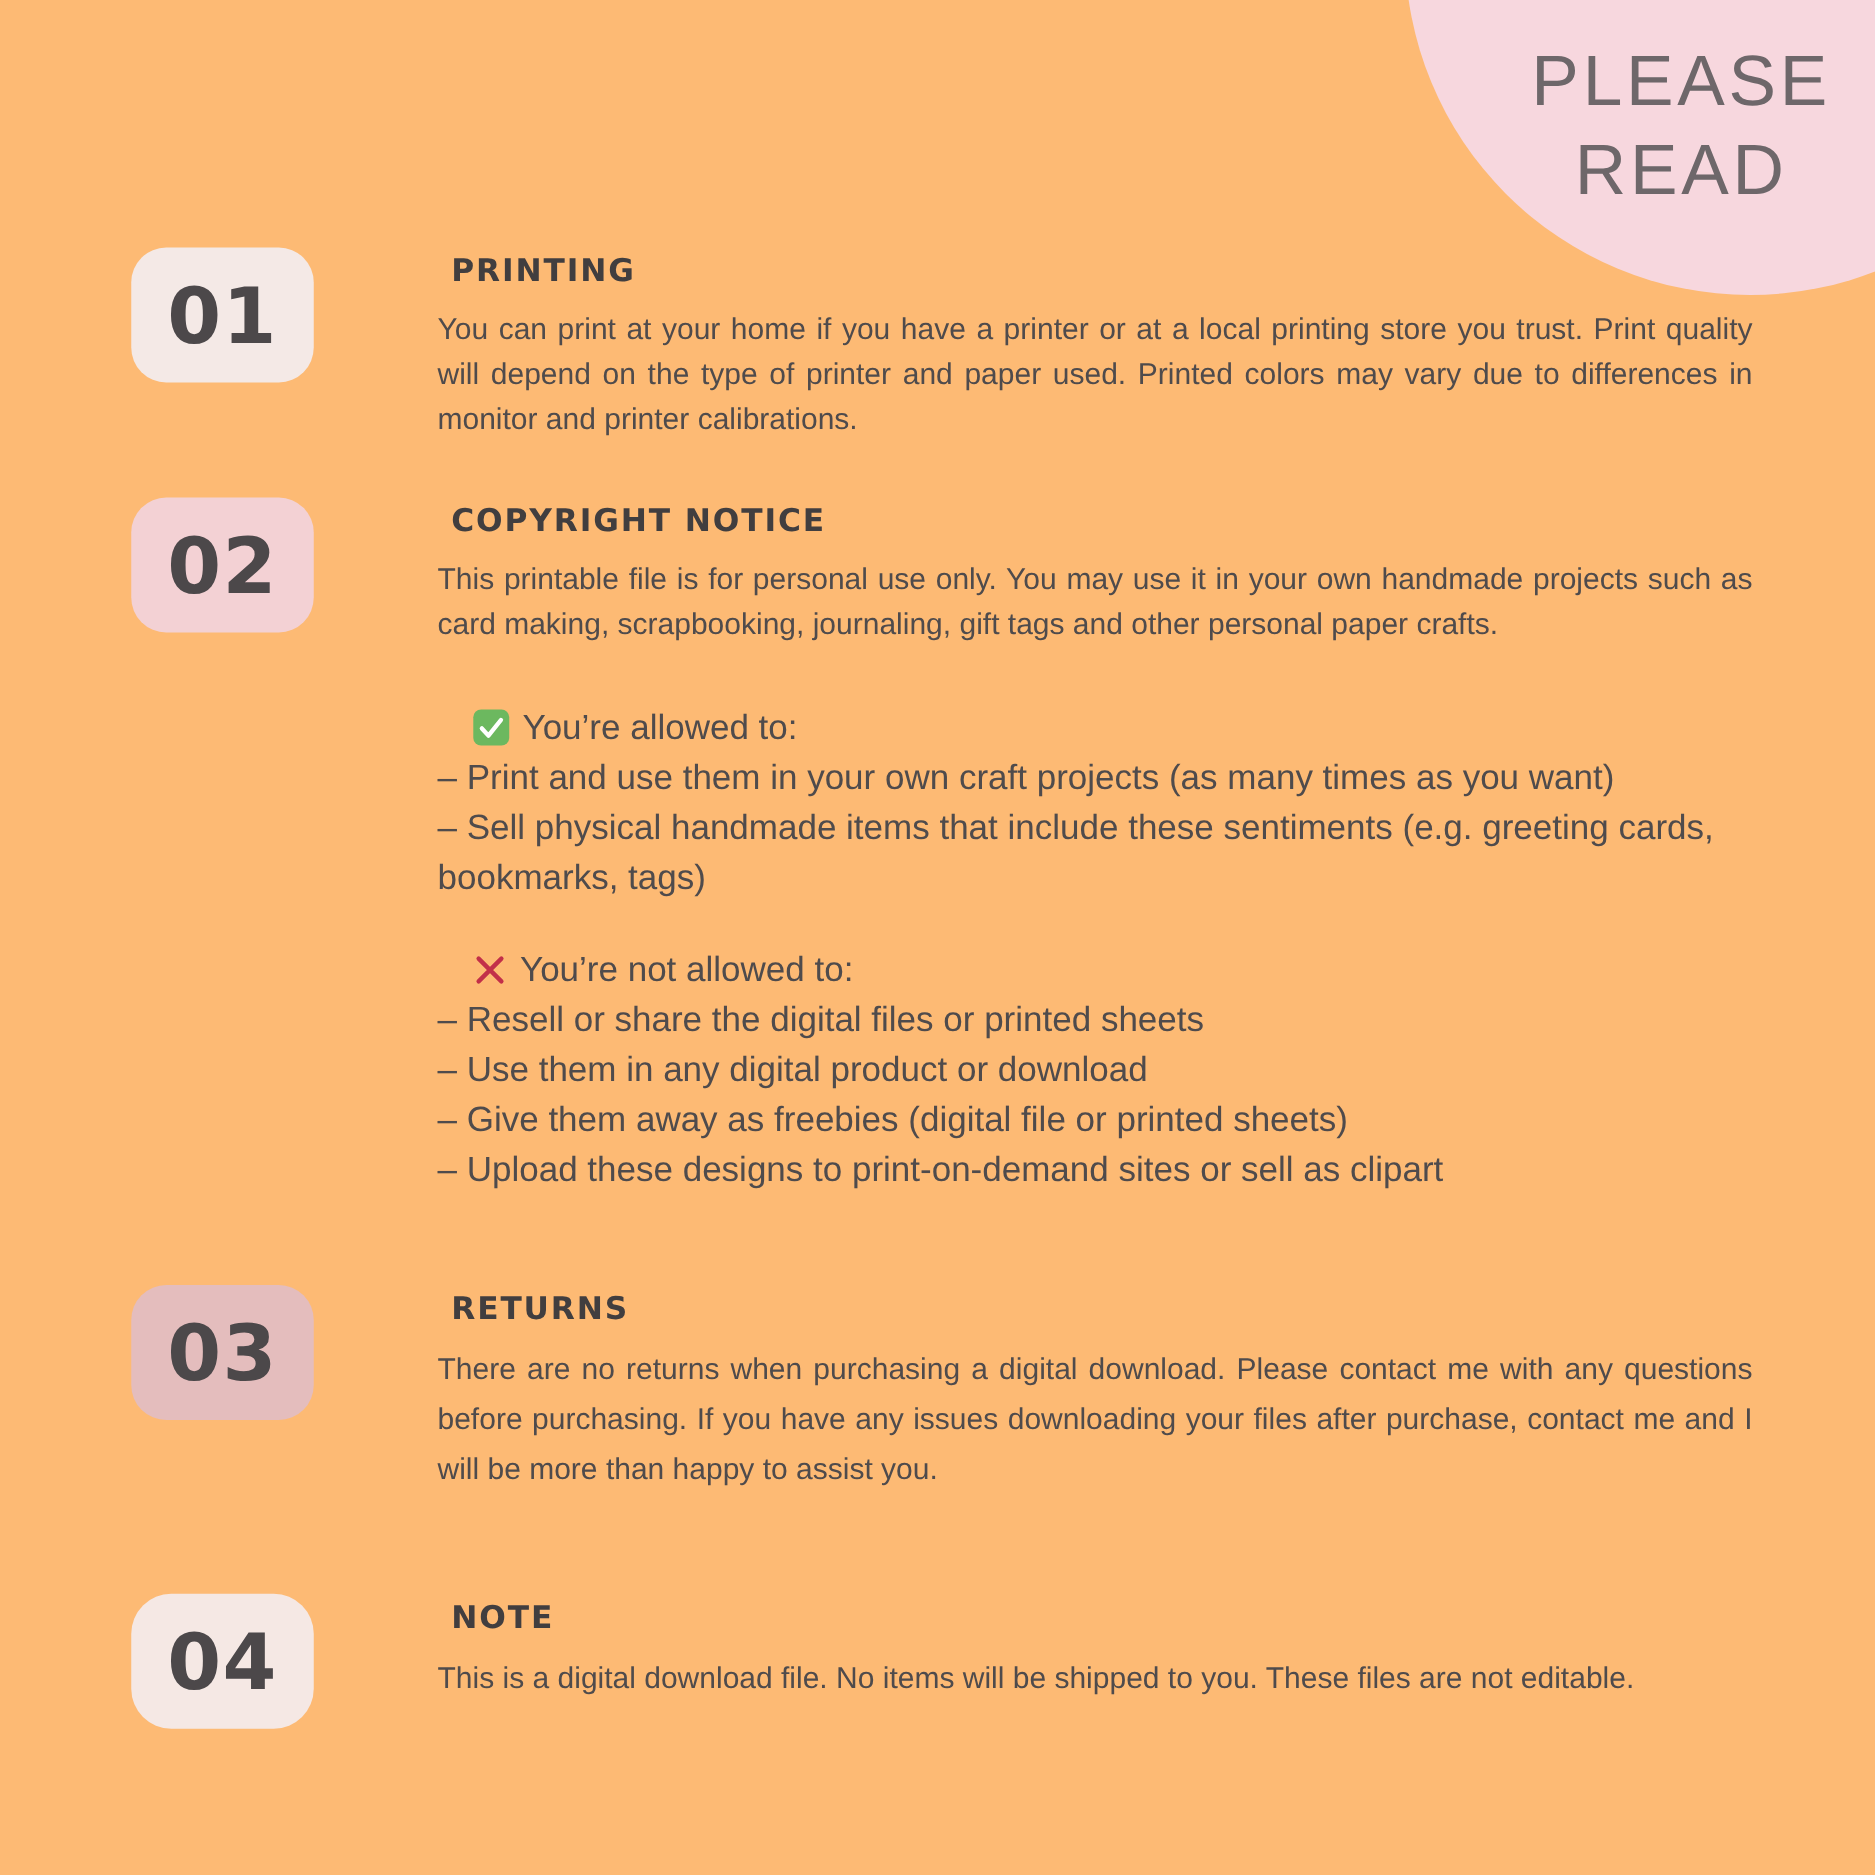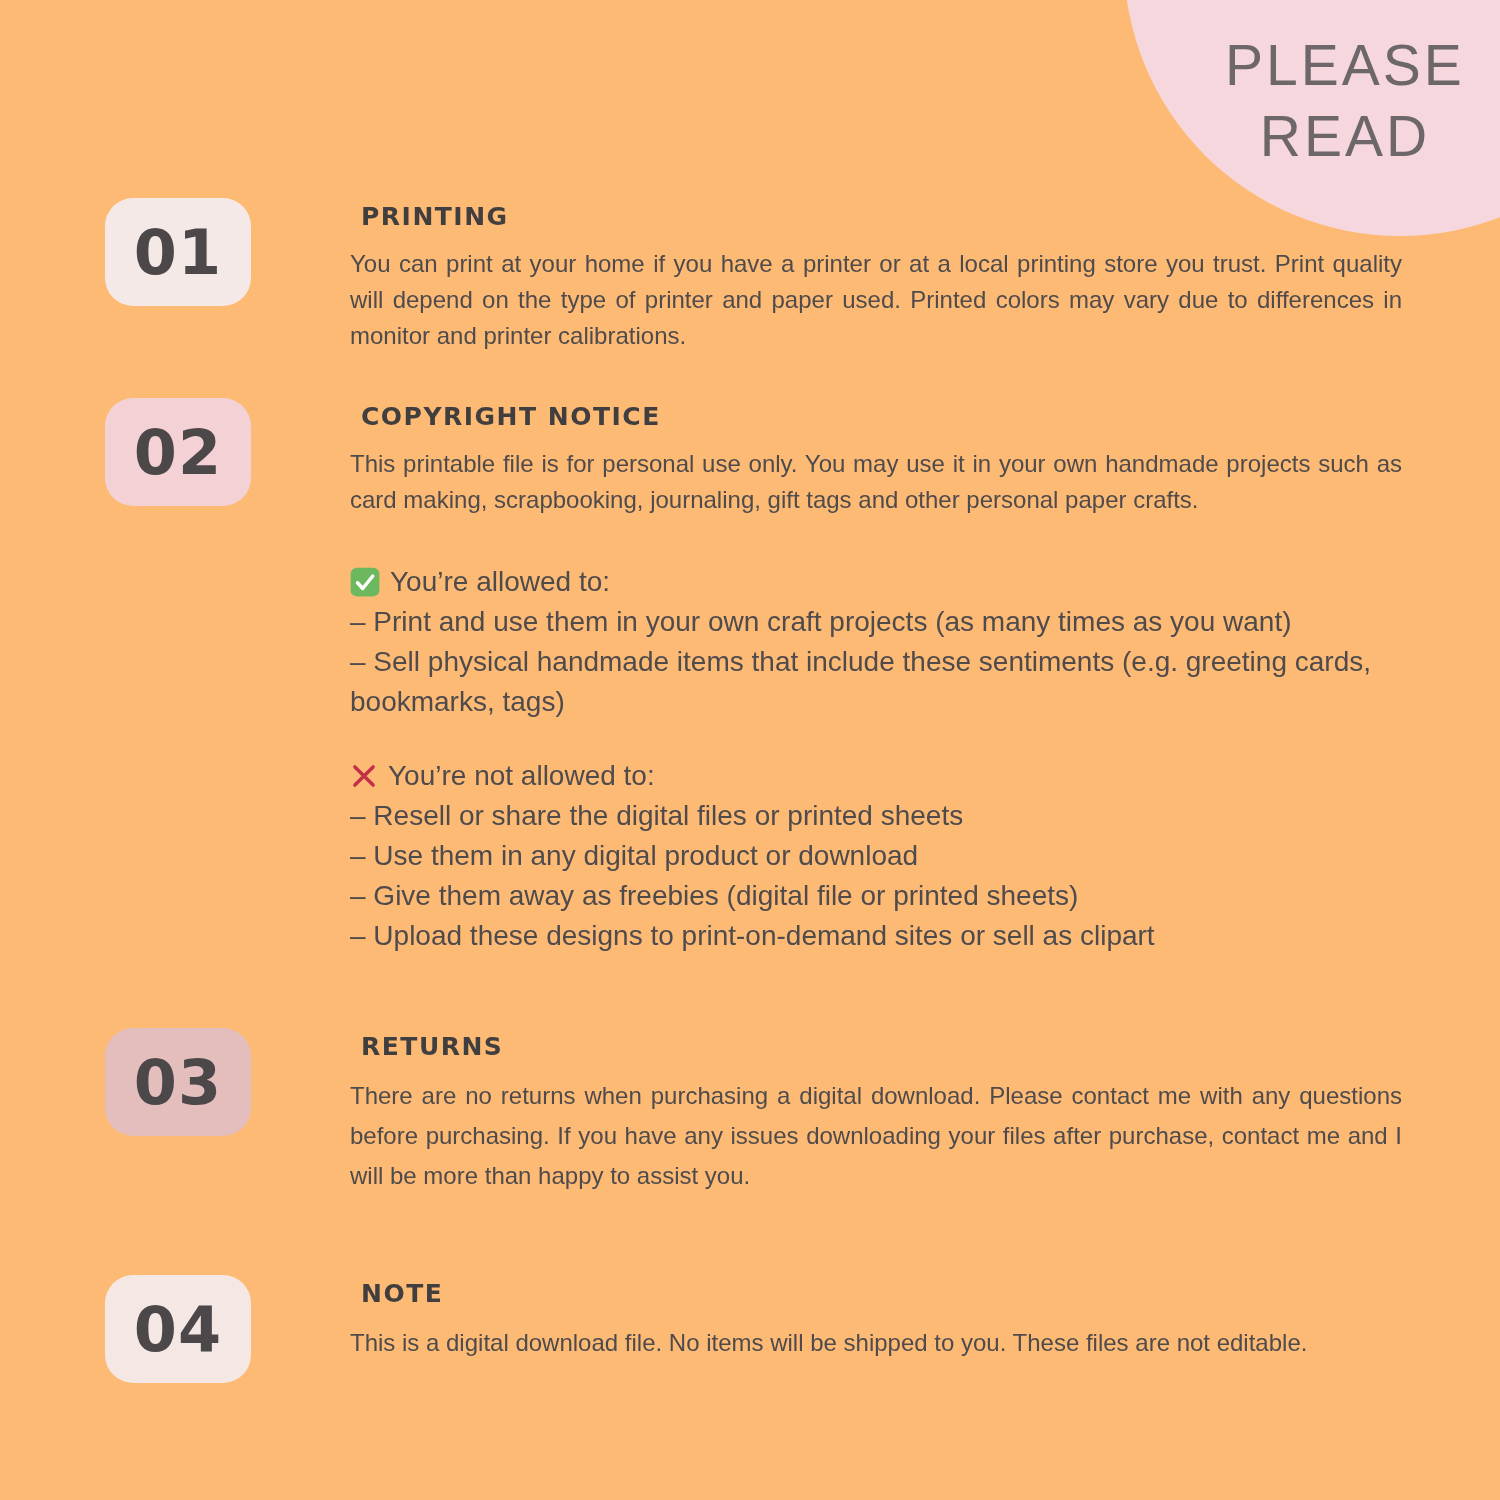--- a/index.html
+++ b/index.html
@@ -49,21 +49,21 @@
     height:108px;
     border-radius:28px;
     display:flex;
     align-items:center;
     justify-content:center;
     margin-right:99px;
   }
   .sec-1 .badge { background:var(--badge_01); }
   .sec-2 .badge { background:var(--badge_02); }
   .sec-3 .badge { background:var(--badge_03); }
-  .sec-4 .badge { background:var(--badge_04); }
+  .sec-4 .badge { background:var(--badge_04);border-radius:32px; }
   .badge-number {
     font-family:"DejaVu Sans","Liberation Sans",sans-serif;
     font-size:62px;
     font-weight:700;
     color:var(--number_dark);
     letter-spacing:1px;
   }
 
   .content { width:1052px; padding-top:4px; }
 
@@ -81,21 +81,21 @@
     font-size:24px;
     line-height:36px;
     color:var(--body_text);
   }
   .justify { text-align:justify; }
 
   .intro-para { margin-bottom:44px; }
 
   .rule-block { font-size:28px; line-height:40px; color:var(--body_text); }
   .rule-block.allowed { margin-bottom:34px; }
-  .rule-heading { display:flex; align-items:center; }
+  .rule-heading { display:flex; align-items:center;margin-left:28px; }
   .rule-heading .icon { display:inline-flex; margin-right:10px; }
   .rule-item { }
 
   .icon svg { display:block; }
 </style>
 </head>
 <body>
 
 <div class="canvas">
 

